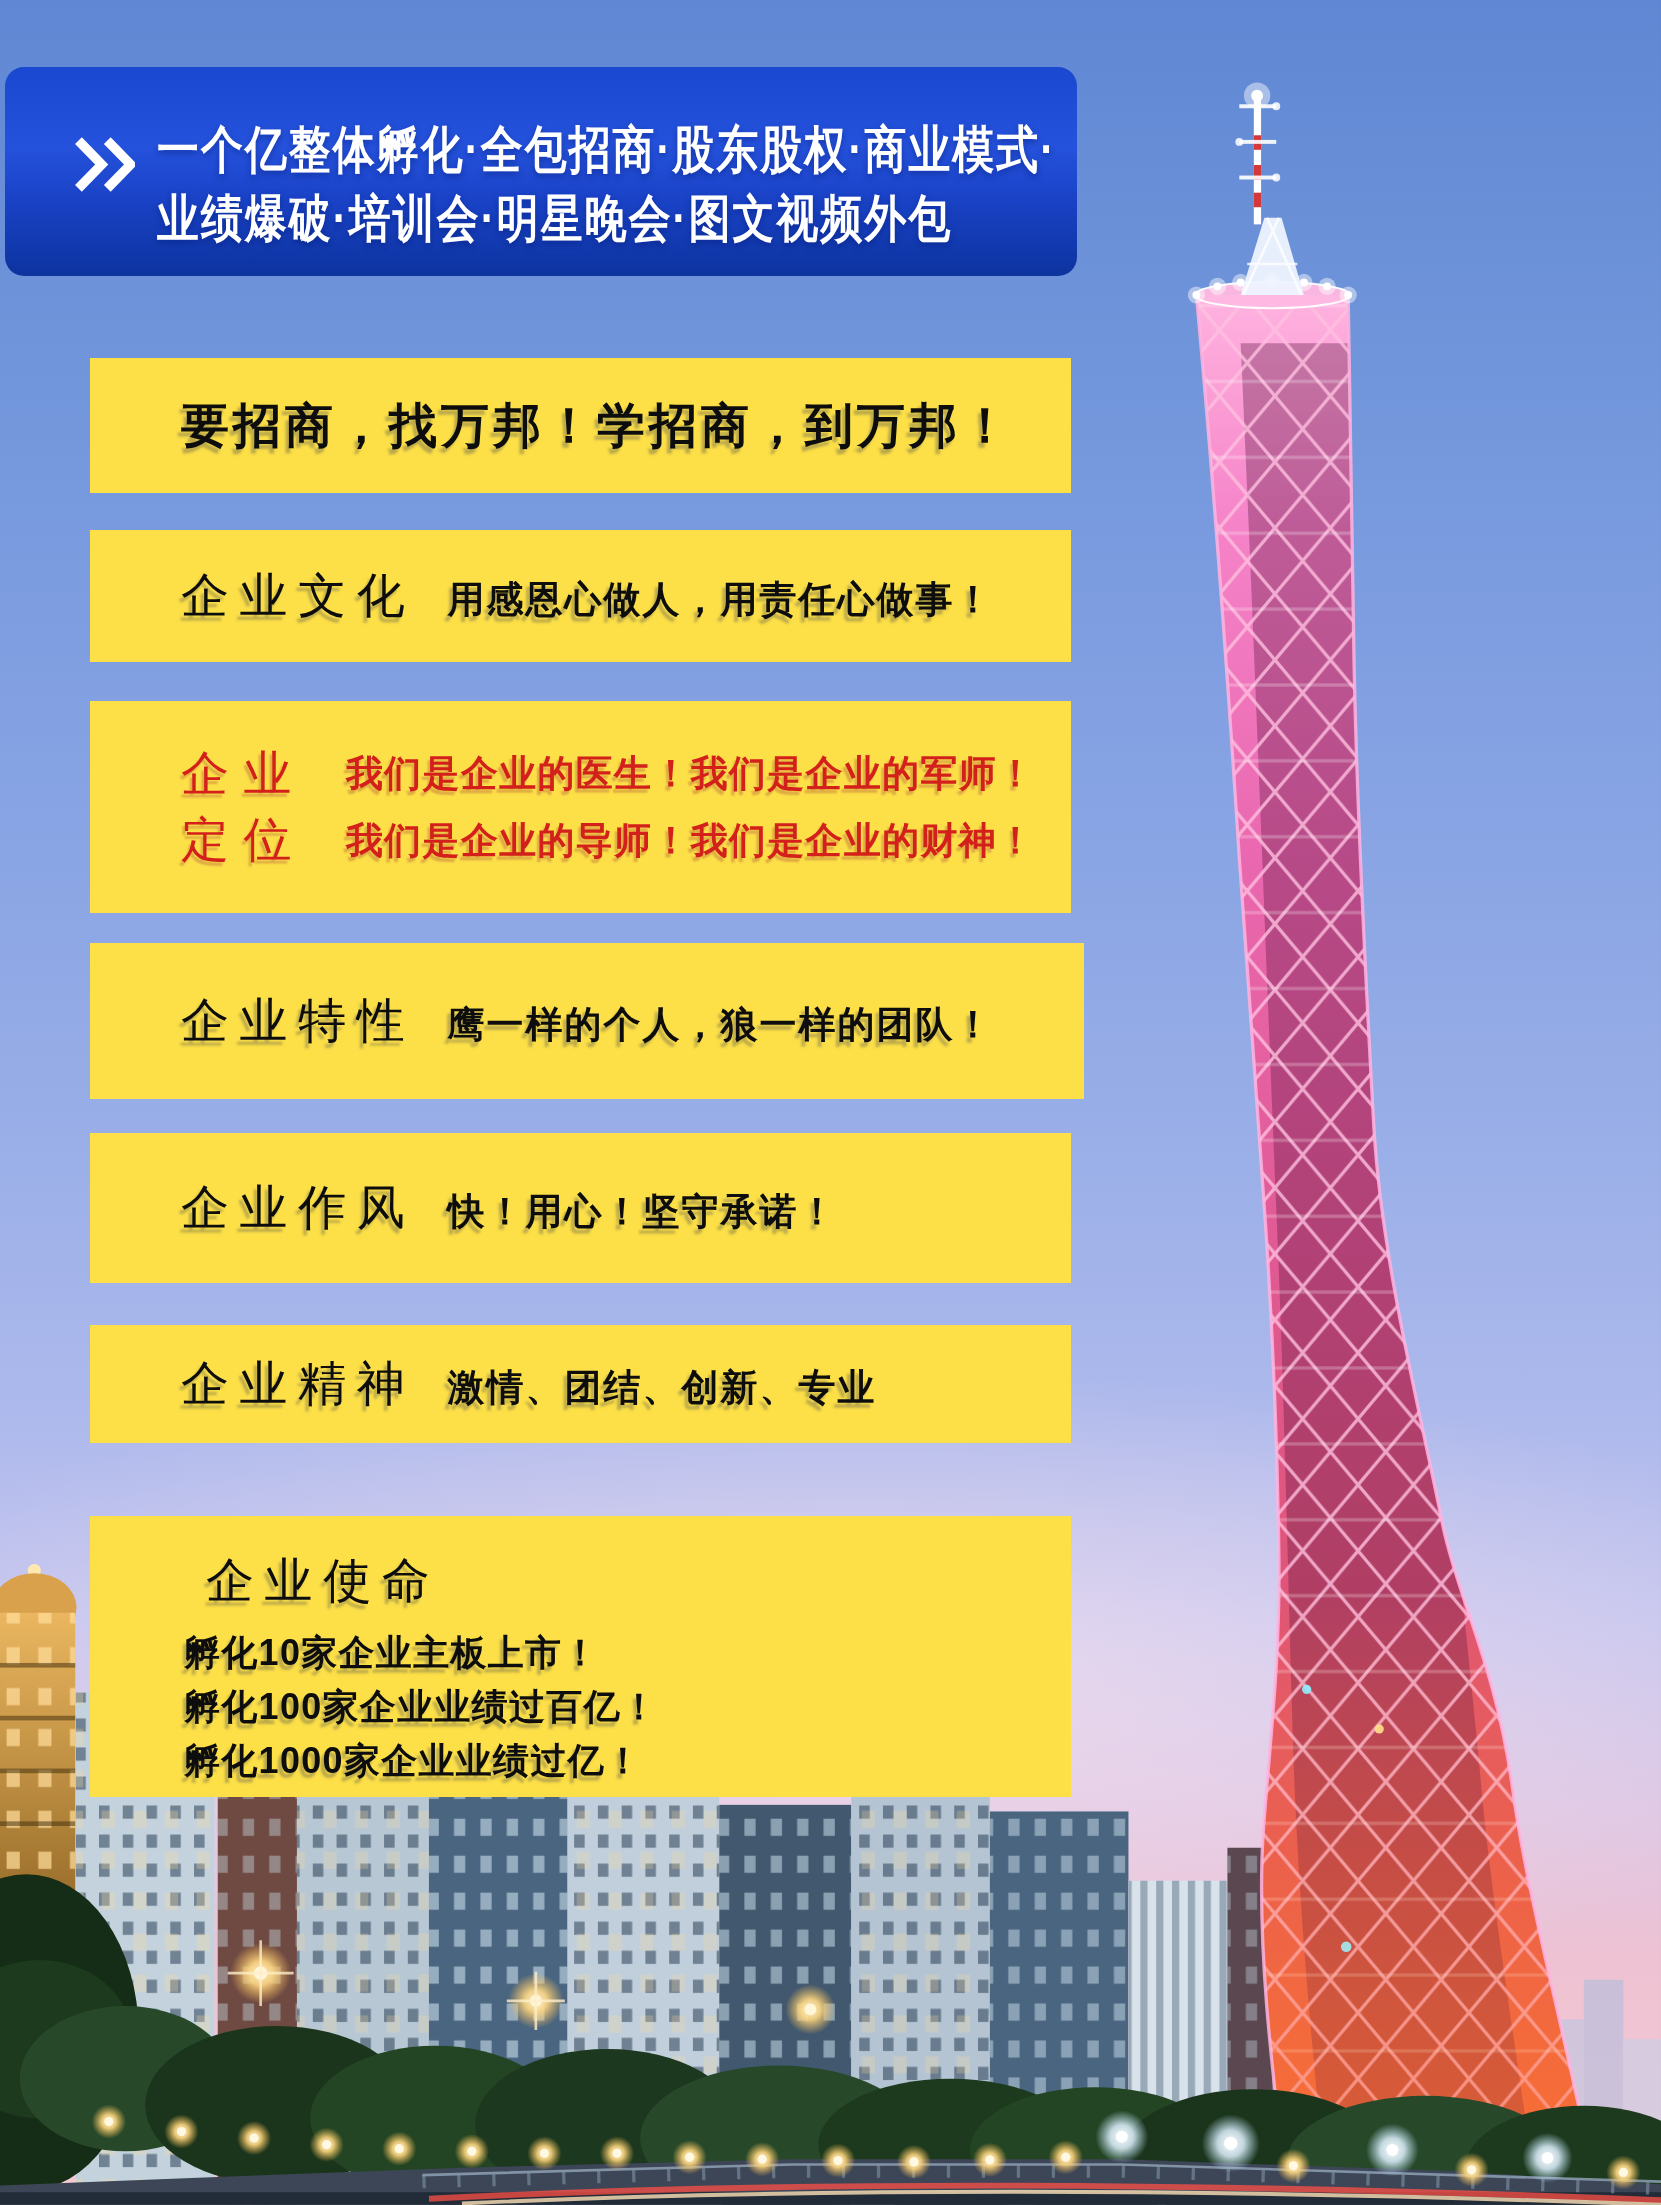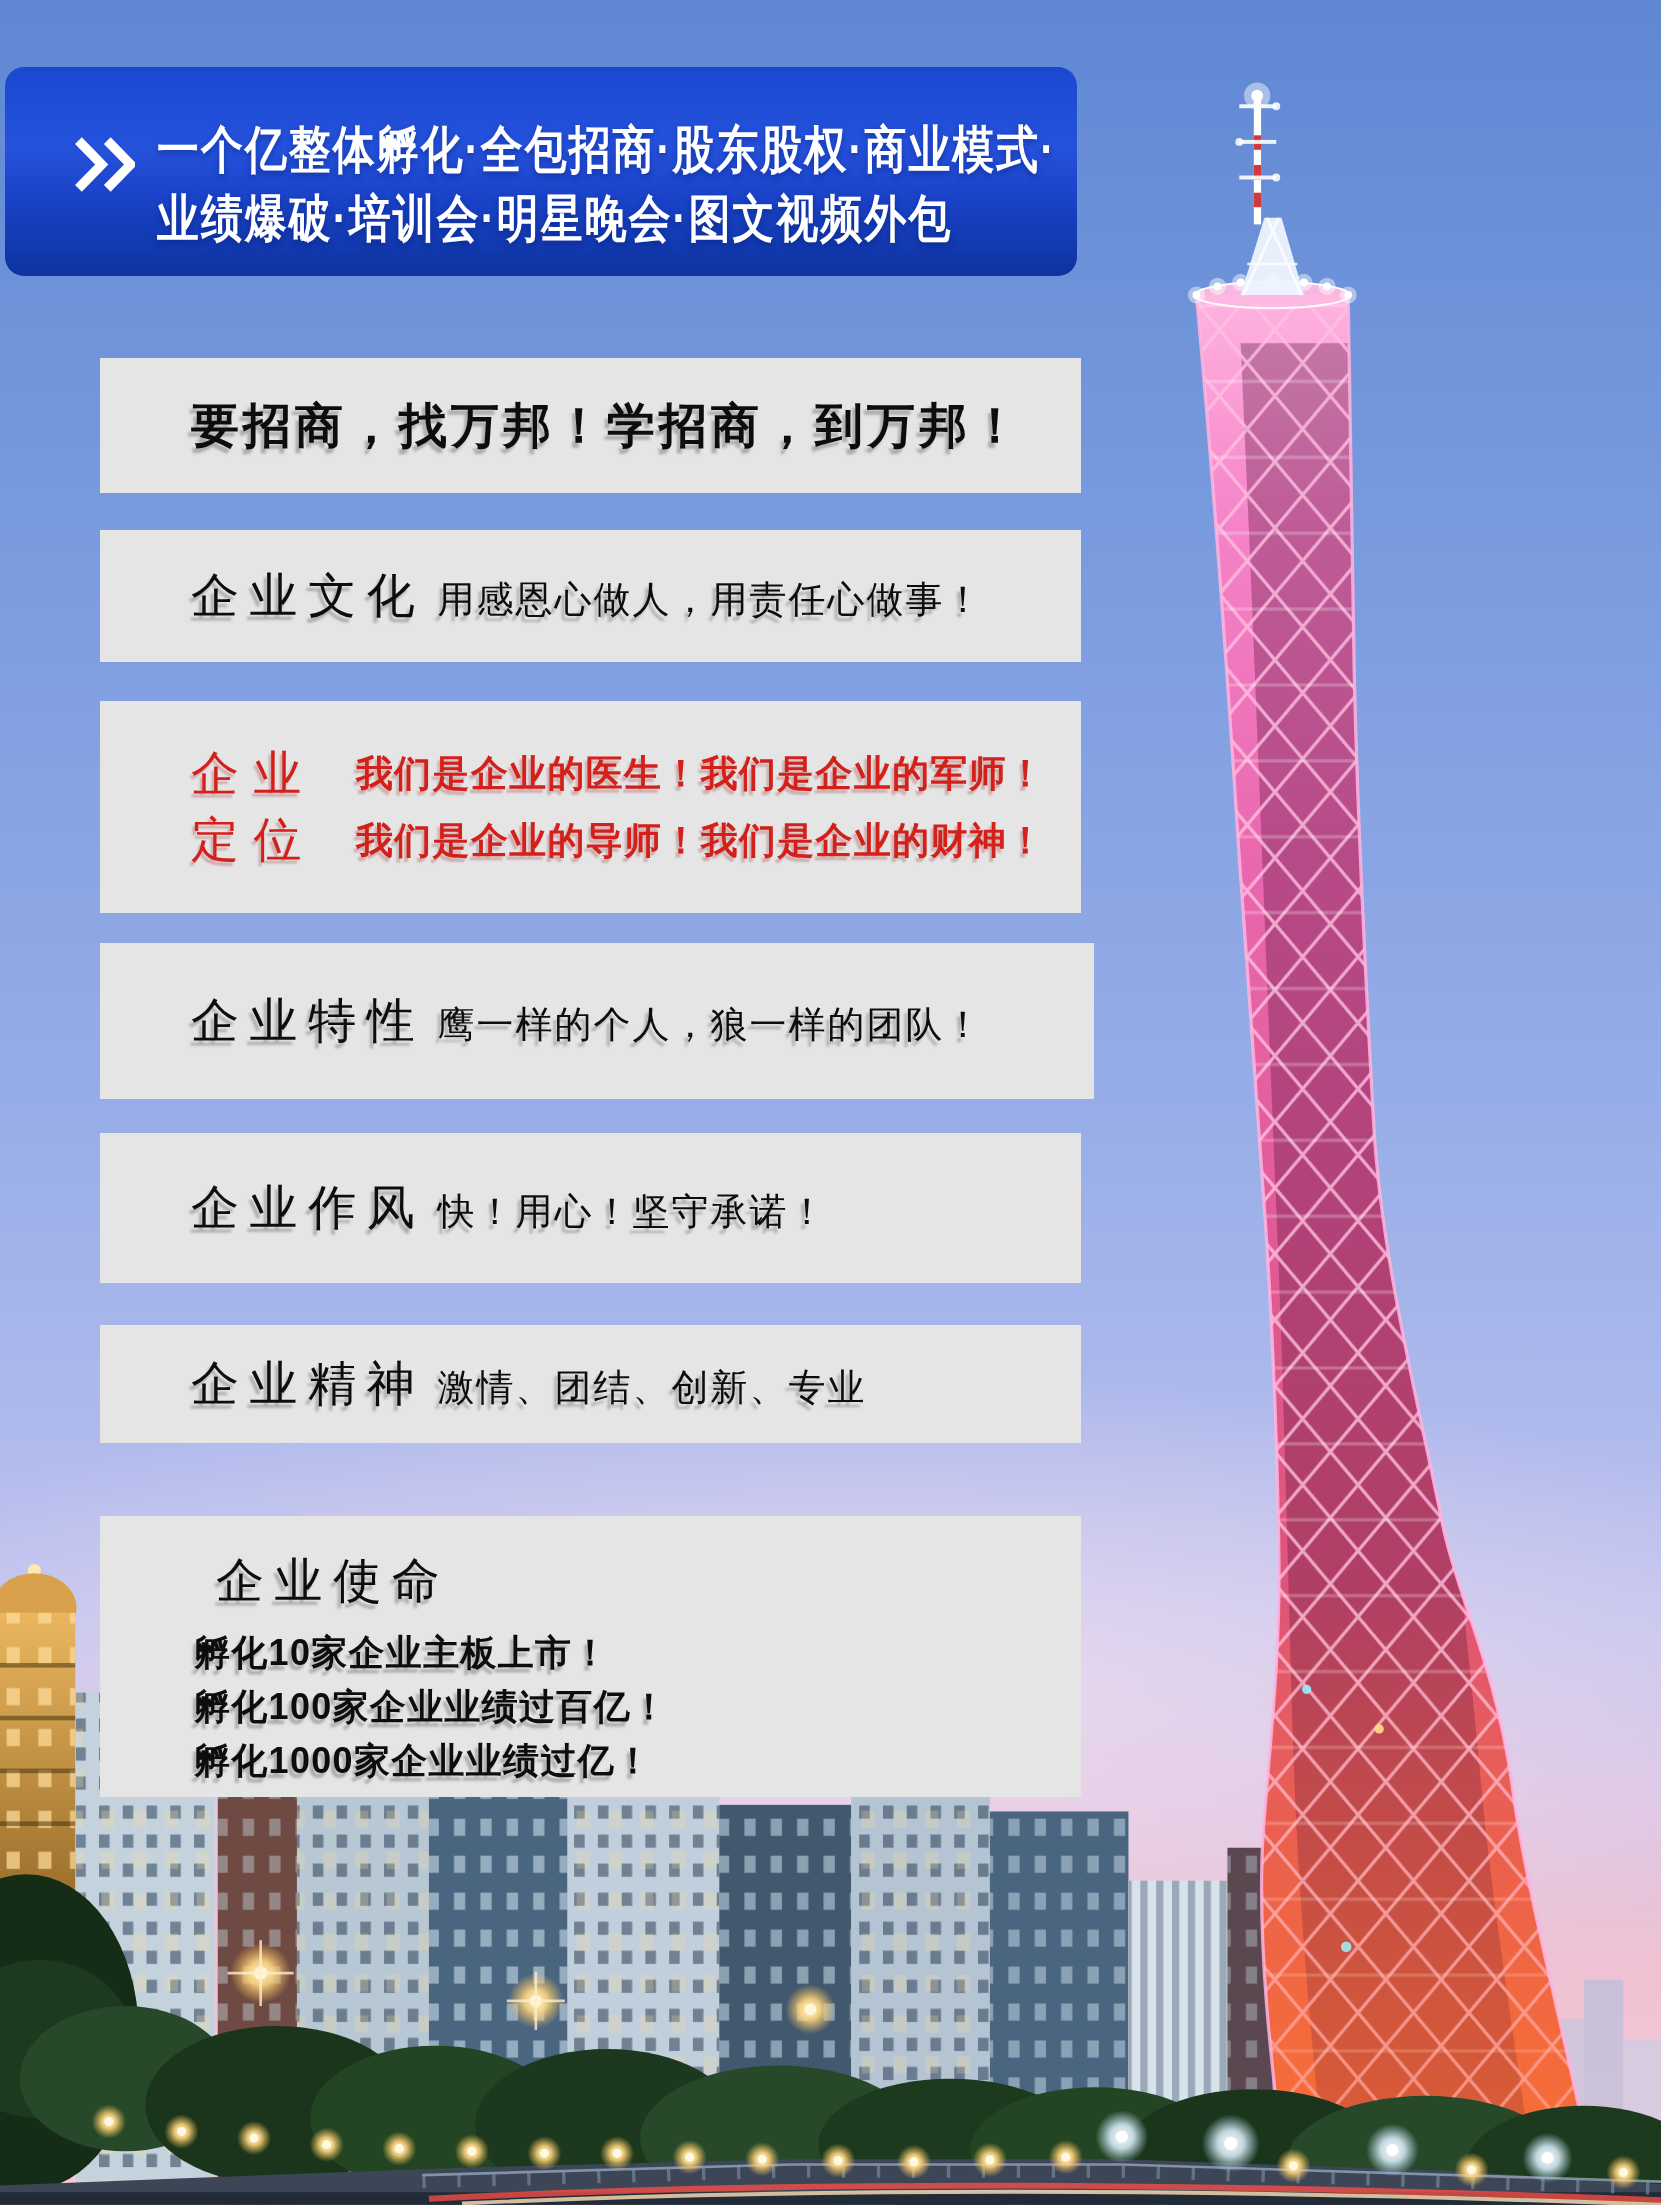--- a/index.html
+++ b/index.html
@@ -10,30 +10,30 @@
   
   .banner{position:absolute;left:5.3px;top:67px;width:1072px;height:209px;z-index:2;
           background:linear-gradient(180deg,#1b48d0 0%,#2552dc 38%,#1a43c8 62%,#0d339f 100%);border-radius:19px;}
   .chev{position:absolute;left:69px;top:66px;width:61px;height:63px;}
   .banner-text{position:absolute;left:152px;top:48px;color:#fff;font-weight:bold;
                font-size:51px;line-height:69px;white-space:nowrap;
                text-shadow:0 2.6px 6.6px rgba(0,25,110,.45);}
   .banner-text .bl{transform:scaleX(.82);transform-origin:left center;letter-spacing:2.6px;}
 
   
-  .panel{position:absolute;left:100px;width:981px;background:#e5e5e5;z-index:2;}
+  .panel{position:absolute;left:90px;width:981px;background:#fde047;z-index:2;}
   .p1{top:358px;height:135px;} .p2{top:530px;height:132px;}
   .p3{top:701px;height:212px;} .p4{top:943px;height:156px;padding-left:13px;}
   .p5{top:1133px;height:150px;} .p6{top:1325px;height:118px;}
   .p7{top:1516px;height:281px;}
   .inner{position:absolute;left:91px;top:50%;transform:translateY(-50%);
          display:flex;align-items:baseline;white-space:nowrap;}
   .inner.center{align-items:center;}
   .h{font-size:48px;font-weight:normal;letter-spacing:10.6px;color:#0d0d0d;}
-  .b{font-size:37px;font-weight:normal;letter-spacing:2px;color:#0d0d0d;margin-left:12px;}
+  .b{font-size:37px;font-weight:bold;letter-spacing:2px;color:#0d0d0d;margin-left:32px;}
   .slogan{font-size:48px;font-weight:bold;letter-spacing:4px;color:#0d0d0d;white-space:nowrap;}
   .red{color:#D3201B;}
   .sh-k{text-shadow:-3.3px 4.6px 2.6px rgba(80,80,80,.38);}
   .sh-r{text-shadow:-2.6px 4px 2px rgba(160,60,60,.32);}
   .pos-title div{line-height:66px;letter-spacing:14.5px;}
   .pos-body{margin-left:40px;}
   .pos-body div{line-height:67px;font-size:37px;font-weight:bold;letter-spacing:1.3px;}
   .m-head{position:absolute;left:92px;top:33px;margin-left:24px;}
   .m-lines{position:absolute;left:94px;top:110px;}
   .m-lines div{font-size:36px;font-weight:bold;letter-spacing:1.3px;color:#0d0d0d;line-height:54px;}

